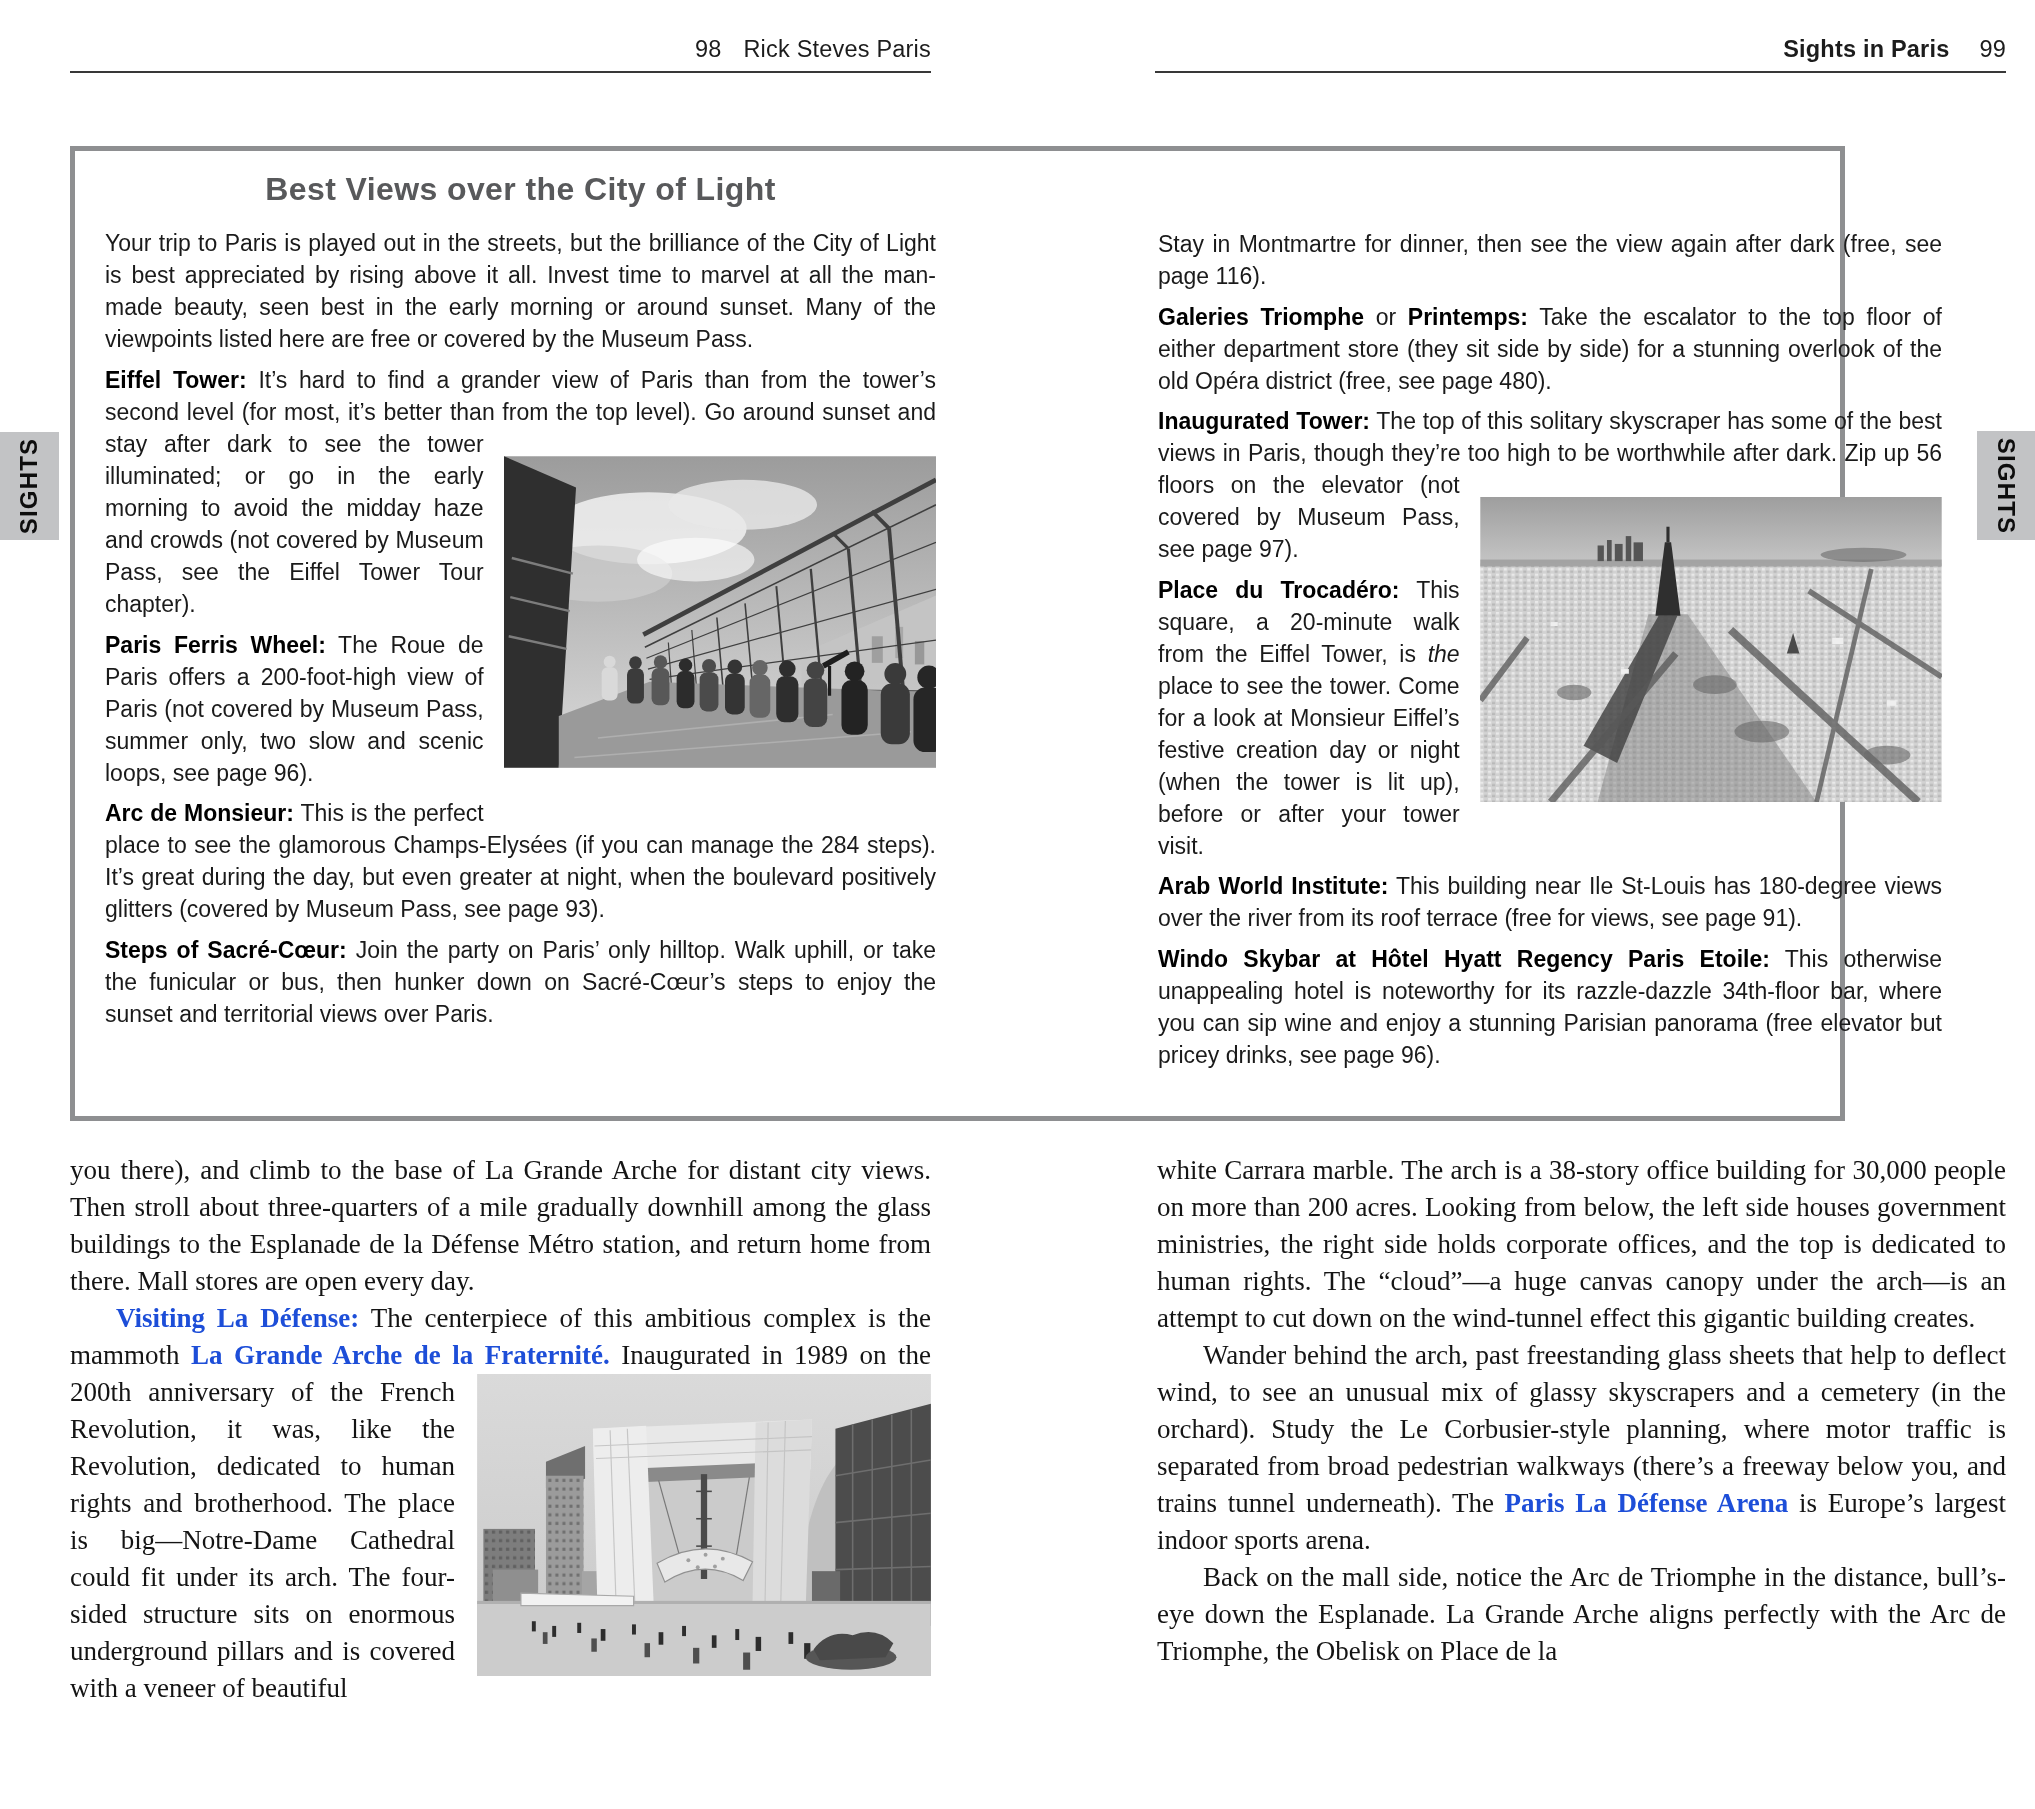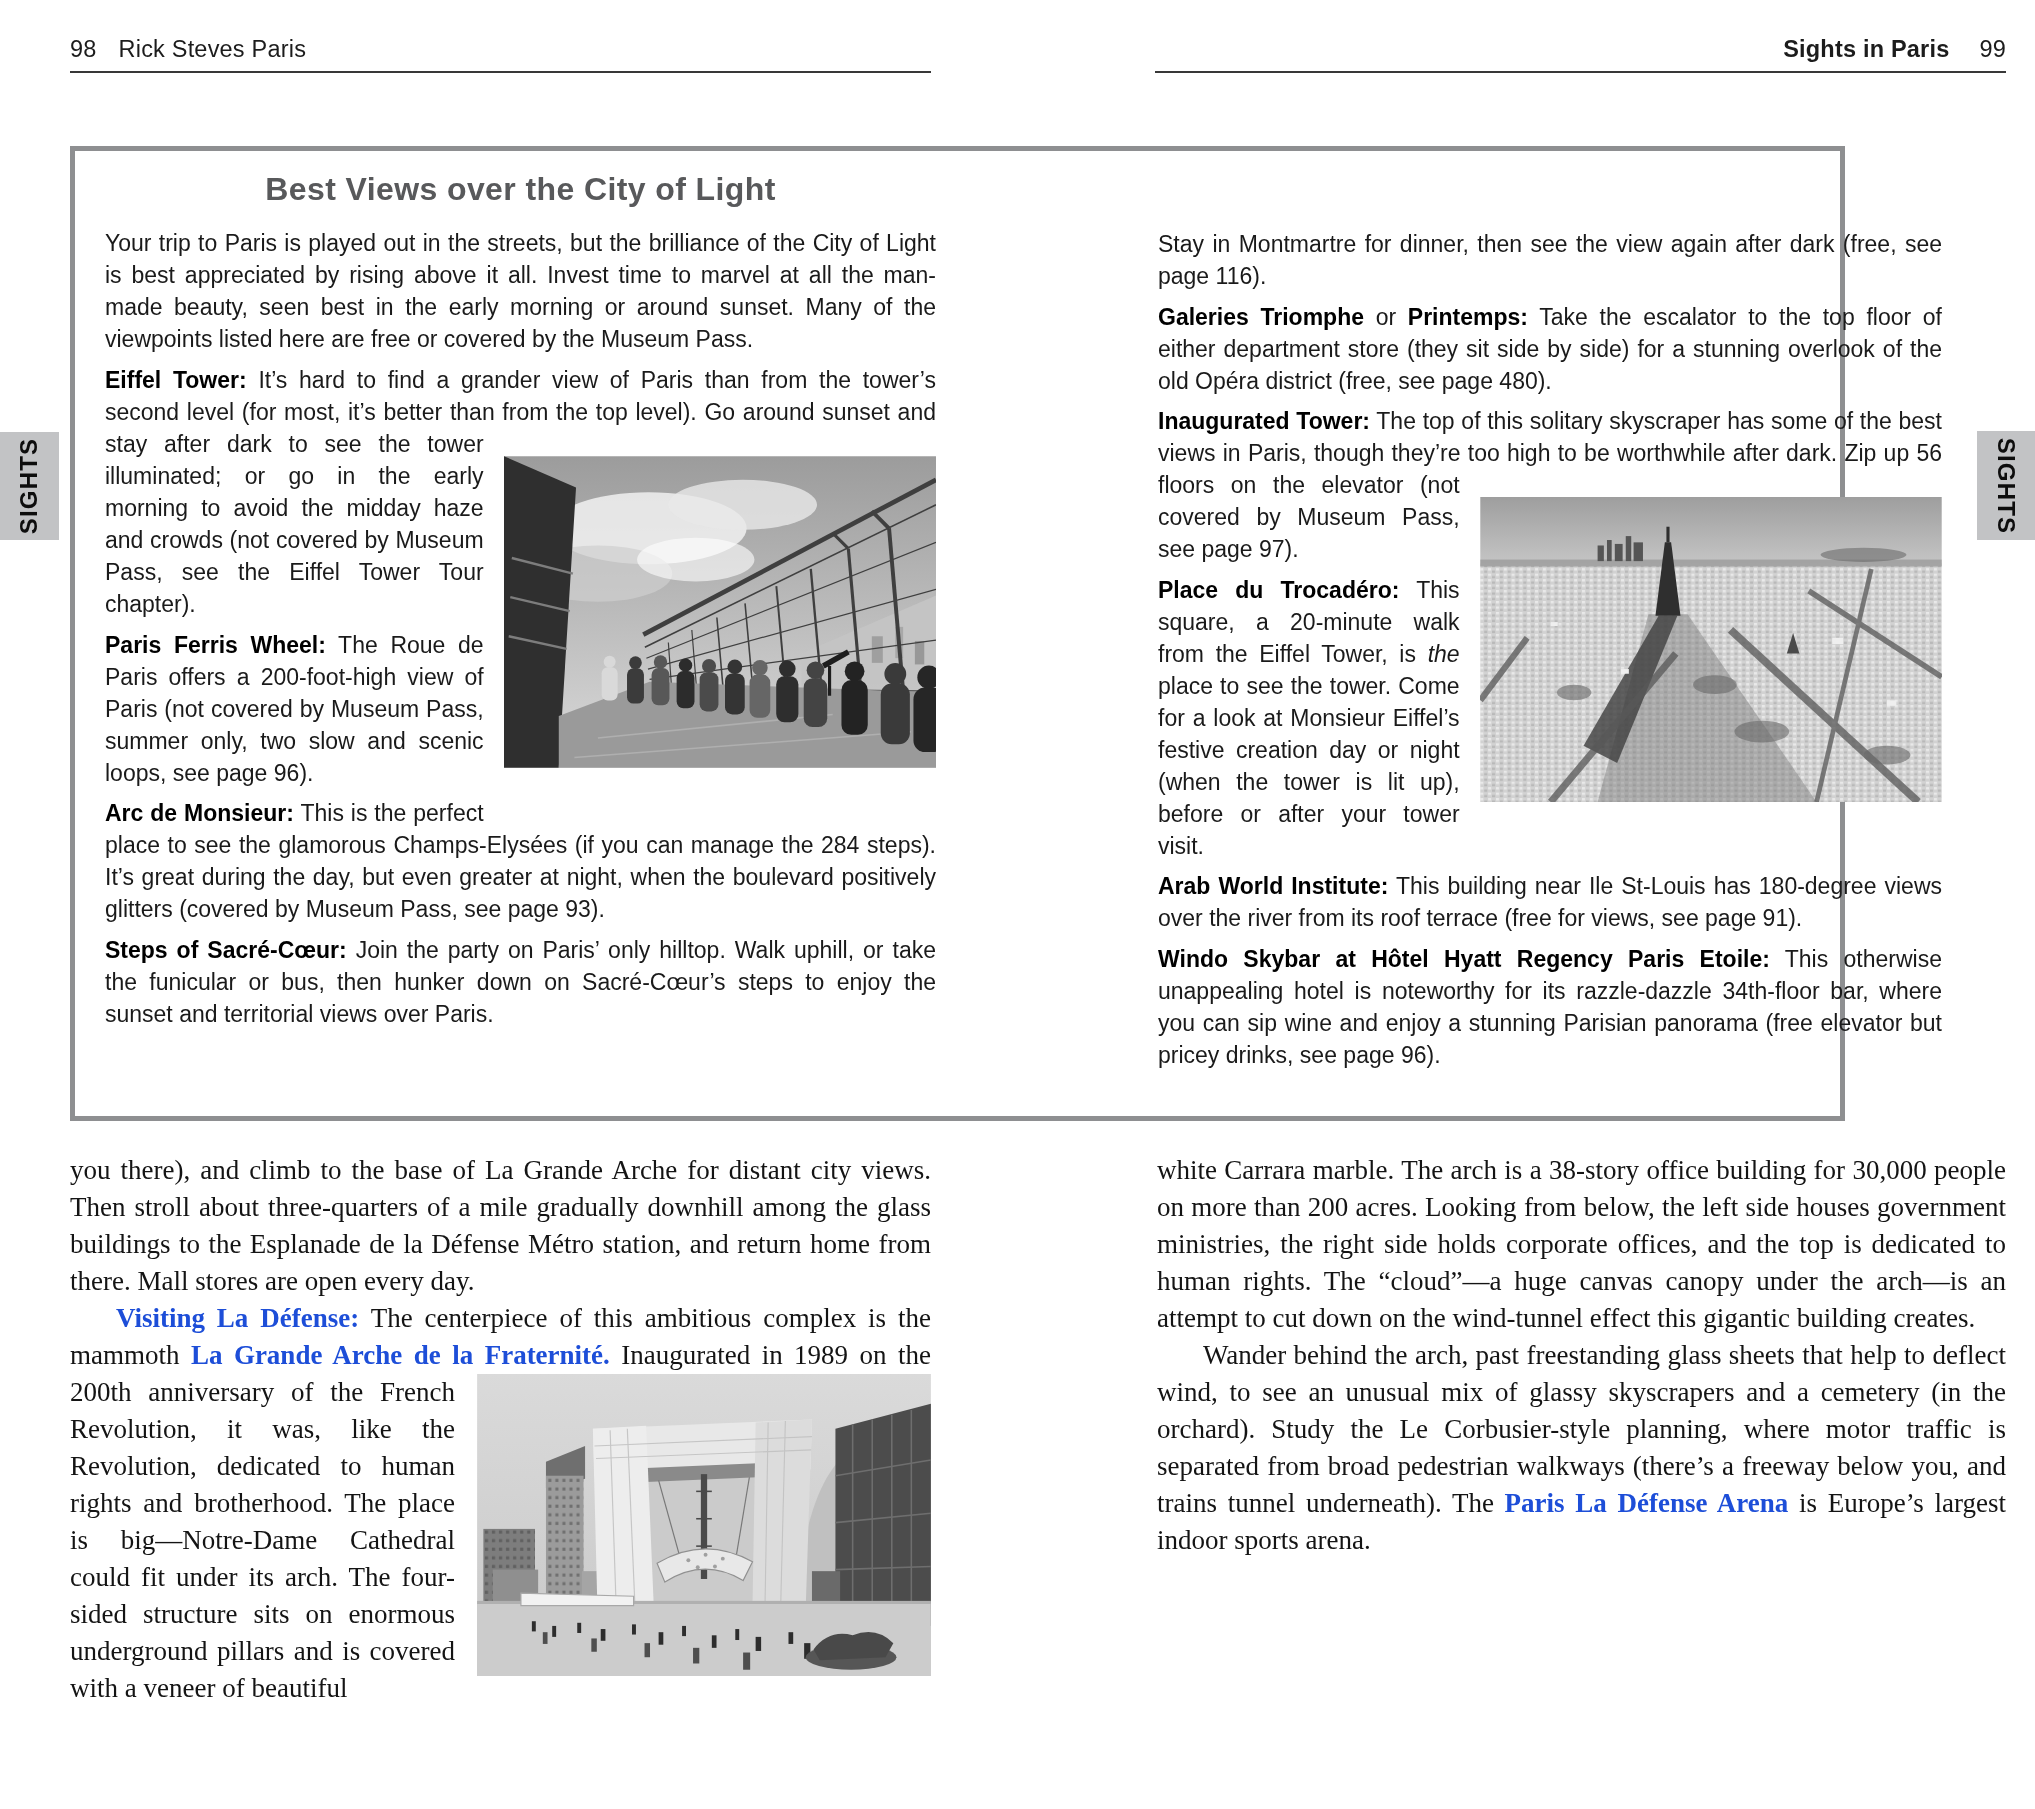--- a/index.html
+++ b/index.html
@@ -4,21 +4,21 @@
 <style>
   * { box-sizing: border-box; margin: 0; padding: 0; }
   html, body { background: #ffffff; }
   .stage {
     position: relative; width: 2035px; height: 1809px;
     background: #ffffff; overflow: hidden;
     font-family: "Liberation Sans", sans-serif;
     color: #191919;
   }
   
-  .hdr { position: absolute; top: 36px; font-size: 23.5px; color: #1c1c1c; letter-spacing: 0.2px; }
+  .hdr { position: absolute; top: 36px; font-size: 23.5px; color: #1c1c1c; letter-spacing: 0.2px; text-align: right; }
   .hdr-left { left: 70px; width: 861px; }
   .hdr-right { left: 1155px; width: 851px; text-align: right; }
   .hdr .pgnum { font-weight: 400; }
   .hdr-left .pgnum { margin-right: 22px; }
   .hdr-right .pgnum { margin-left: 30px; }
   .hdr .section { font-weight: 700; }
   .rule { position: absolute; height: 2.3px; background: #383838; top: 71px; }
   .rule-left { left: 70px; width: 861px; }
   .rule-right { left: 1155px; width: 851px; }
   
@@ -378,16 +378,17 @@
       </svg>
         </span><strong>Visiting La Défense:</strong> <span>The centerpiece of this ambitious complex is the mammoth </span><strong>La Grande Arche de la Fraternité.</strong> <span>Inaugurated in 1989 on the 200th anniversary of the French Revolution, it was, like the Revolution, dedicated to human rights and brotherhood. The place is big—Notre-Dame Cathedral could fit under its arch. The four-sided structure sits on enormous underground pillars and is covered with a veneer of beautiful</span>
     </p>
   </div>
 
   <div class="bodycol bodycol-right">
     <p>white Carrara marble. The arch is a 38-story office building for 30,000 people on more than 200 acres. Looking from below, the left side houses government ministries, the right side holds corporate offices, and the top is dedicated to human rights. The “cloud”—a huge canvas canopy under the arch—is an attempt to cut down on the wind-tunnel effect this gigantic building creates.</p>
     <p class="ind">
       <span>Wander behind the arch, past freestanding glass sheets that help to deflect wind, to see an unusual mix of glassy skyscrapers and a cemetery (in the orchard). Study the Le Corbusier-style planning, where motor traffic is separated from broad pedestrian walkways (there’s a freeway below you, and trains tunnel underneath). The </span><strong>Paris La Défense Arena</strong><span> is Europe’s largest indoor sports arena.</span>
     </p>
+    <p class="ind">Back on the mall side, notice the Arc de Triomphe in the distance, bull’s-eye down the Esplanade. La Grande Arche aligns perfectly with the Arc de Triomphe, the Obelisk on Place de la</p>
   </div>
 
 </div>
 
 
 </body></html>

